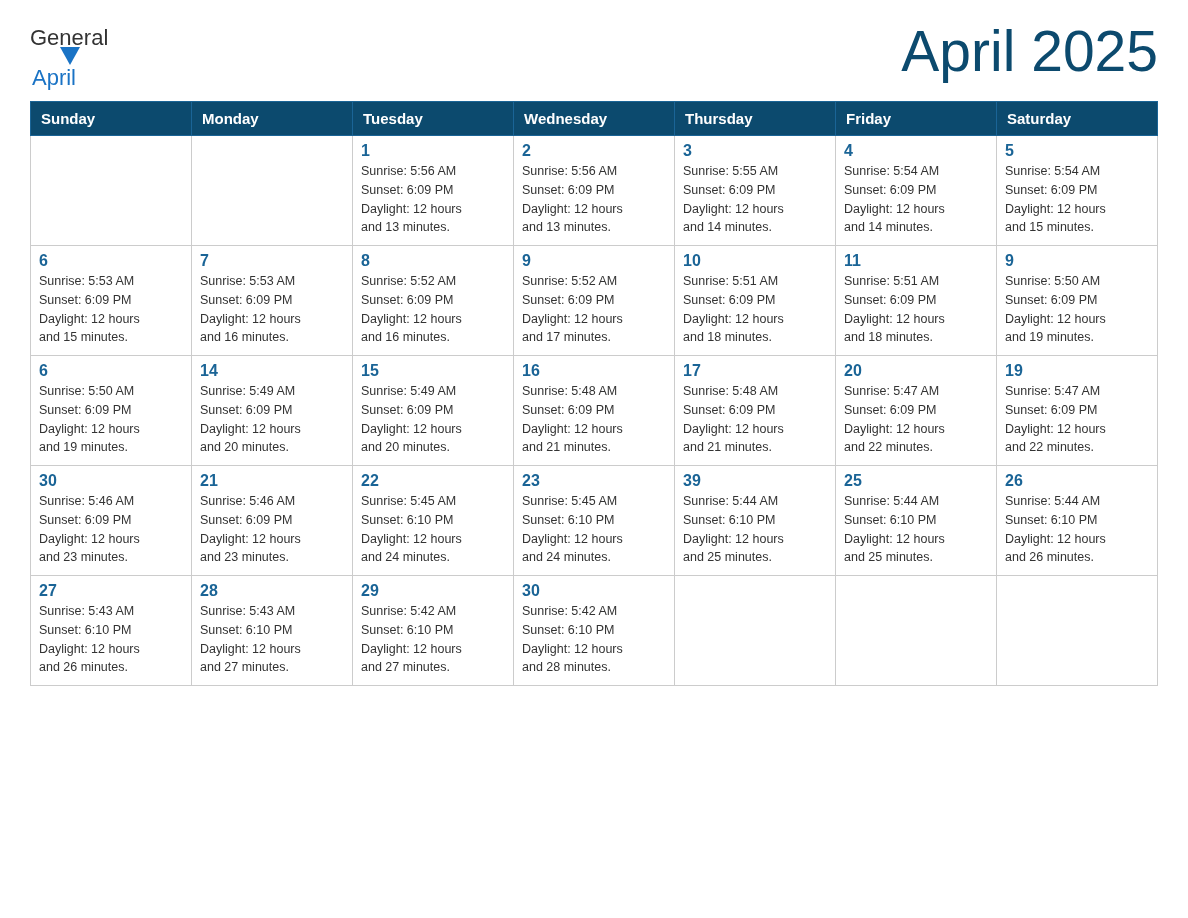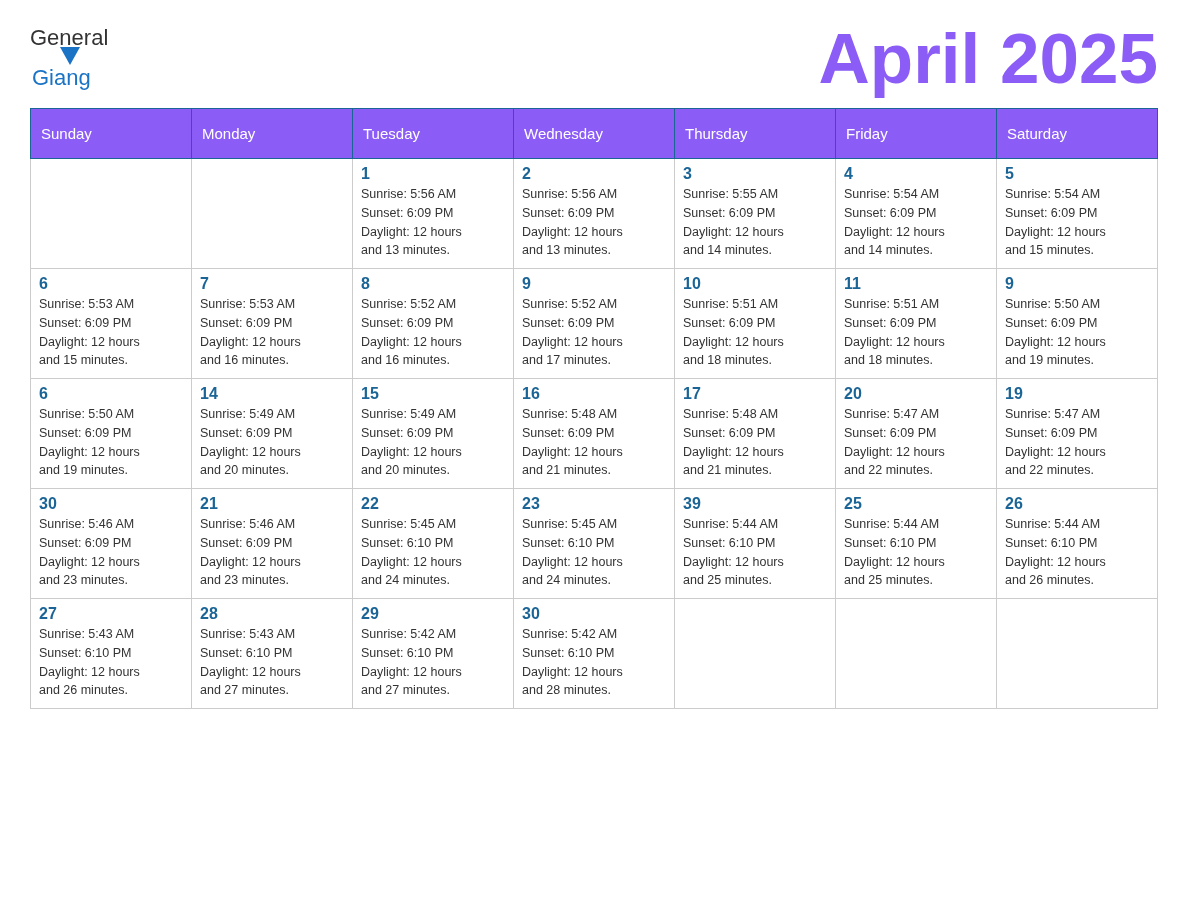--- a/index.html
+++ b/index.html
@@ -46,43 +46,43 @@
       border-right: 10px solid transparent;
       border-top: 18px solid #1a73c5;
       margin-left: 2px;
       margin-top: -4px;
       display: inline-block;
     }
     .title-section {
       text-align: right;
     }
     .month-title {
-      font-size: 71px;
-      font-weight: 700;
-      color: #8b5cf6;
+      font-size: 57px;
+      font-weight: 400;
+      color: #0c4a6e;
       line-height: 1.1;
     }
     .location-title {
       font-size: 20px;
       color: #333;
       font-weight: normal;
       margin-top: 4px;
     }
     .calendar-table {
       width: 100%;
       border-collapse: collapse;
       margin-top: 10px;
     }
     .calendar-table th {
-      background-color: #8b5cf6;
+      background-color: #0c4a6e;
       color: #fff;
       text-align: left;
-      padding: 16px 10px;
+      padding: 8px 10px;
       font-size: 15px;
-      font-weight: normal;
+      font-weight: bold;
       border: 1px solid #1a6496;
     }
     .calendar-table td {
       border: 1px solid #ccc;
       vertical-align: top;
       padding: 6px 8px;
       width: 14.28%;
       height: 110px;
     }
     .day-number {
@@ -108,21 +108,21 @@
 </head>
 <body>
 
 <div class="header-section">
   <div class="logo">
     <div class="logo-text">
       <span class="logo-general">General</span>
       <span class="logo-triangle"></span>
     </div>
     <div style="display:flex; align-items:center; margin-left:2px;">
-      <span class="logo-blue">Giang</span>
+      <span class="logo-blue">April</span>
     </div>
   </div>
   <div class="title-section">
     <div class="month-title">April 2025</div>
   </div>
 </div>
 
 <table class="calendar-table">
   <thead>
     <tr>

